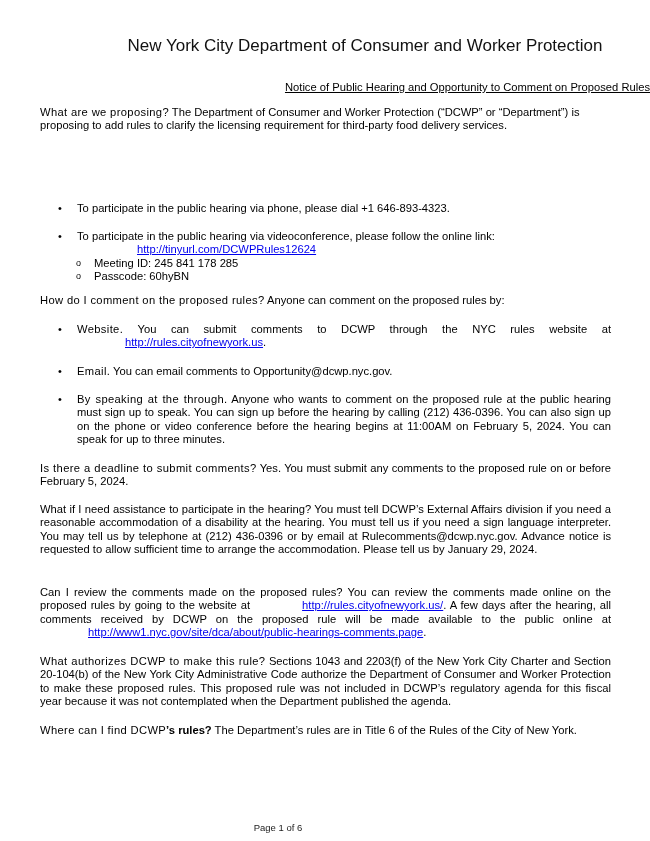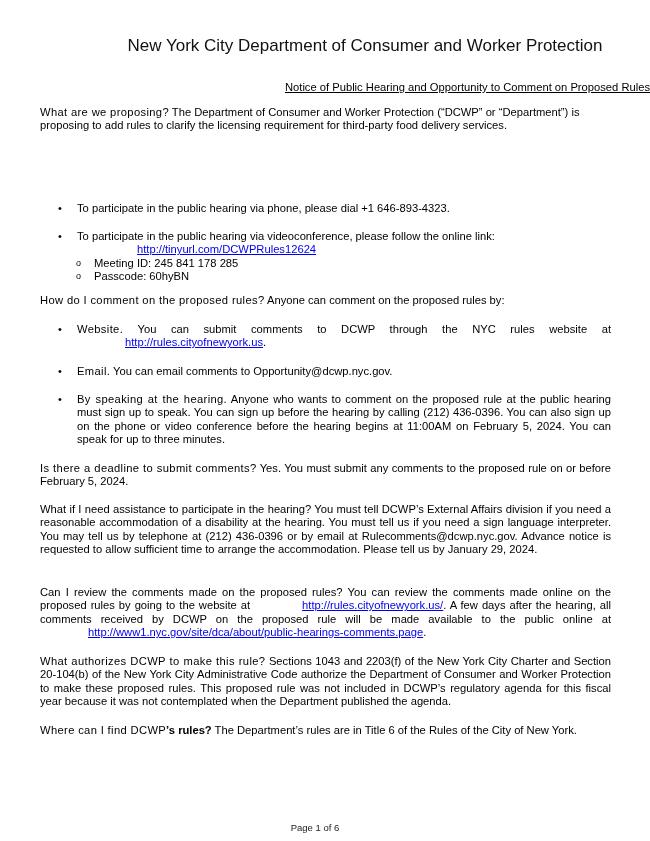--- a/index.html
+++ b/index.html
@@ -24,21 +24,21 @@
     .bullet { position: absolute; left: 58px; width: 553px; }
     .bullet .dot {
       position: absolute; left: 0; top: 0; width: 18px; font-size: 11px;
     }
     .bullet .btext { margin-left: 19px; }
     .sub { position: relative; margin-left: 18px; }
     .sub .circ { position: absolute; left: 0; top: 0; font-size: 9px; }
     .sub .stext { margin-left: 18px; }
     .footer {
       position: absolute; top: 821px; left: 0; width: 556px; text-align: center;
-      font-size: 9.5px; color: #222; padding-left: 37px;
+      font-size: 9.5px; color: #222;
     }
     b { font-weight: bold; }
   </style>
 </head>
 <body>
 
 <div class="page">
 
   <div class="header">New York City Department of Consumer and Worker Protection</div>
   <div class="notice-title">Notice of Public Hearing and Opportunity to Comment on Proposed Rules</div>
@@ -83,21 +83,21 @@
   <div class="bullet" style="top:365px;">
     <span class="dot">•</span>
     <div class="btext">
       <span class="q">Email.</span><span>  You can email comments to Opportunity@dcwp.nyc.gov.</span>
     </div>
   </div>
 
   <div class="bullet" style="top:393px;">
     <span class="dot">•</span>
     <div class="btext justify">
-      <span class="q">By speaking at the hearing.</span><span>  Anyone who wants to comment on the proposed rule at the public hearing must sign up to speak. You can sign up before the hearing by calling (212) 436-0396. You can also sign up on the phone or video conference before the hearing begins at 11:00AM on February 5, 2024. You can speak for up to three minutes.</span>
+      <span class="q">By speaking at the through.</span><span>  Anyone who wants to comment on the proposed rule at the public hearing must sign up to speak. You can sign up before the hearing by calling (212) 436-0396. You can also sign up on the phone or video conference before the hearing begins at 11:00AM on February 5, 2024. You can speak for up to three minutes.</span>
     </div>
   </div>
 
   <p class="para justify" style="top:462px;">
     <span class="q">Is there a deadline to submit comments?</span><span> Yes. You must submit any comments to the proposed rule on or before February 5, 2024.</span>
   </p>
 
   <p class="para justify" style="top:503px;">
     <span>What if I need assistance to participate in the hearing?</span><span> You must tell DCWP’s External Affairs division if you need a reasonable accommodation of a disability at the hearing. You must tell us if you need a sign language interpreter. You may tell us by telephone at (212) 436-0396 or by email at Rulecomments@dcwp.nyc.gov. Advance notice is requested to allow sufficient time to arrange the accommodation. Please tell us by January 29, 2024.</span>
   </p>

